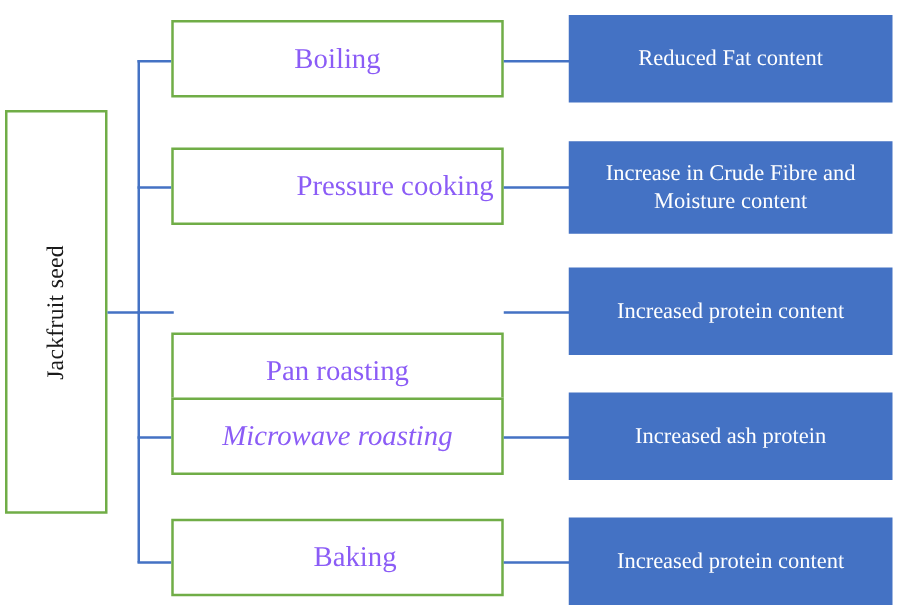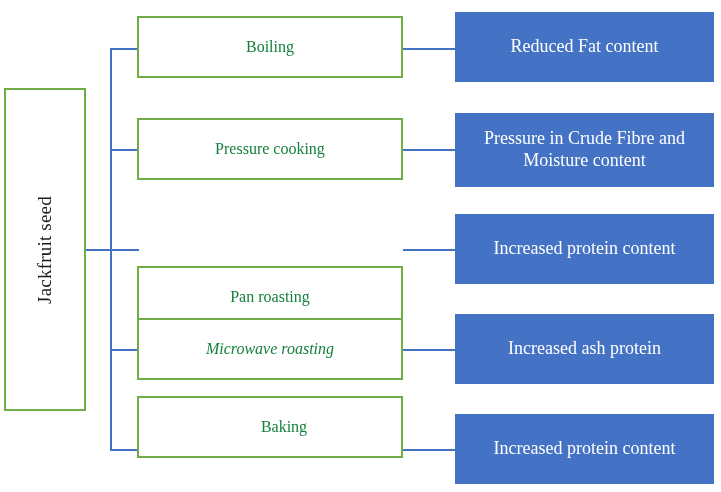--- a/index.html
+++ b/index.html
@@ -50,22 +50,22 @@
     height: 62px;
     border: 2px solid #70ad47;
     background: #ffffff;
     box-sizing: border-box;
     display: flex;
     align-items: center;
     justify-content: center;
     text-align: center;
   }
   .process-label {
-    font-size: 16px;
-    color: #15803d;
+    font-size: 23px;
+    color: #8b5cf6;
     line-height: 1.15;
     padding: 0 6px;
   }
 
   
   .outcome-box {
     position: absolute;
     left: 455px;
     width: 259px;
     height: 70px;
@@ -112,26 +112,26 @@
   <div class="conn conn-h" style="left:110px; top:48px; width:29px;"></div>
   <div class="process-box" style="top:16px;">
     <span class="process-label">Boiling</span>
   </div>
   <div class="conn conn-h" style="left:403px; top:48px; width:54px;"></div>
   <div class="outcome-box" style="top:12px;">
     <span class="outcome-label">Reduced Fat content</span>
   </div>
 
   <div class="conn conn-h" style="left:110px; top:149px; width:29px;"></div>
-  <div class="process-box" style="top:118px;">
+  <div class="process-box" style="top:118px;justify-content:flex-end;">
     <span class="process-label">Pressure cooking</span>
   </div>
   <div class="conn conn-h" style="left:403px; top:149px; width:54px;"></div>
   <div class="outcome-box" style="top:113px; height:74px;">
-    <span class="outcome-label">Pressure in Crude Fibre and Moisture content</span>
+    <span class="outcome-label">Increase in Crude Fibre and Moisture content</span>
   </div>
 
   <div class="conn conn-h" style="left:110px; top:249px; width:29px;"></div>
   <div class="process-box" style="top:218px;margin-top:48px;">
     <span class="process-label">Pan roasting</span>
   </div>
   <div class="conn conn-h" style="left:403px; top:249px; width:54px;"></div>
   <div class="outcome-box" style="top:214px;">
     <span class="outcome-label">Increased protein content</span>
   </div>
@@ -139,21 +139,21 @@
   <div class="conn conn-h" style="left:110px; top:349px; width:29px;"></div>
   <div class="process-box" style="top:318px;font-style:italic;">
     <span class="process-label">Microwave roasting</span>
   </div>
   <div class="conn conn-h" style="left:403px; top:349px; width:54px;"></div>
   <div class="outcome-box" style="top:314px;">
     <span class="outcome-label">Increased ash protein</span>
   </div>
 
   <div class="conn conn-h" style="left:110px; top:449px; width:29px;"></div>
-  <div class="process-box" style="top:396px;padding-left:28px;">
+  <div class="process-box" style="top:415px;padding-left:28px;">
     <span class="process-label">Baking</span>
   </div>
   <div class="conn conn-h" style="left:403px; top:449px; width:54px;"></div>
   <div class="outcome-box" style="top:414px;">
     <span class="outcome-label">Increased protein content</span>
   </div>
 
 </div>
 
 </body></html>

